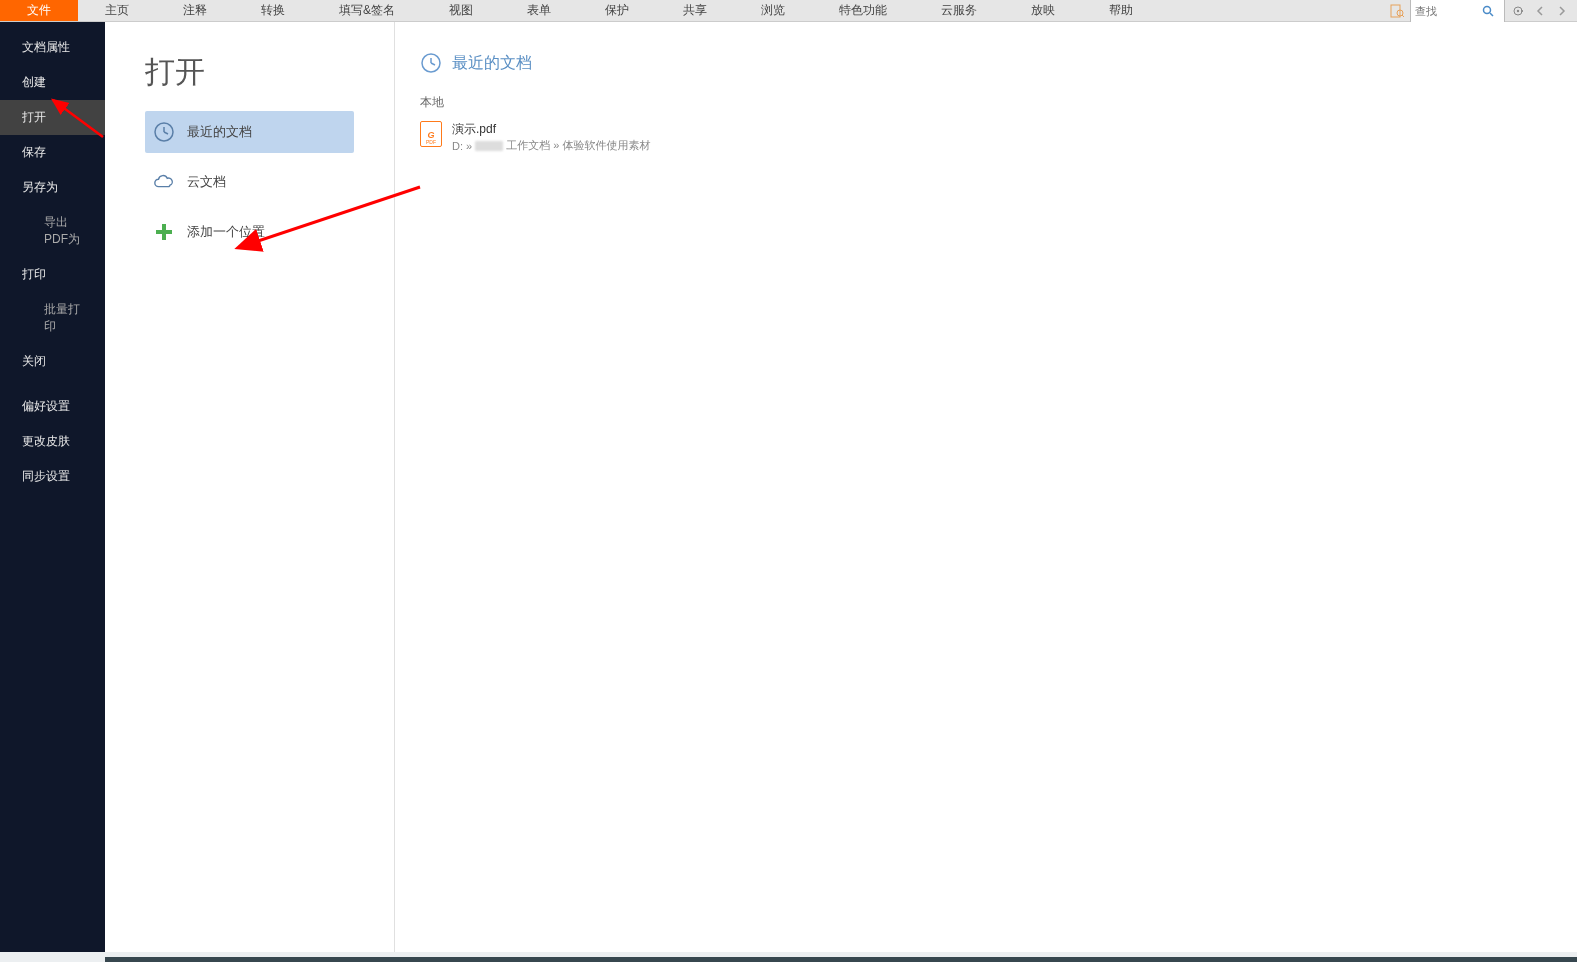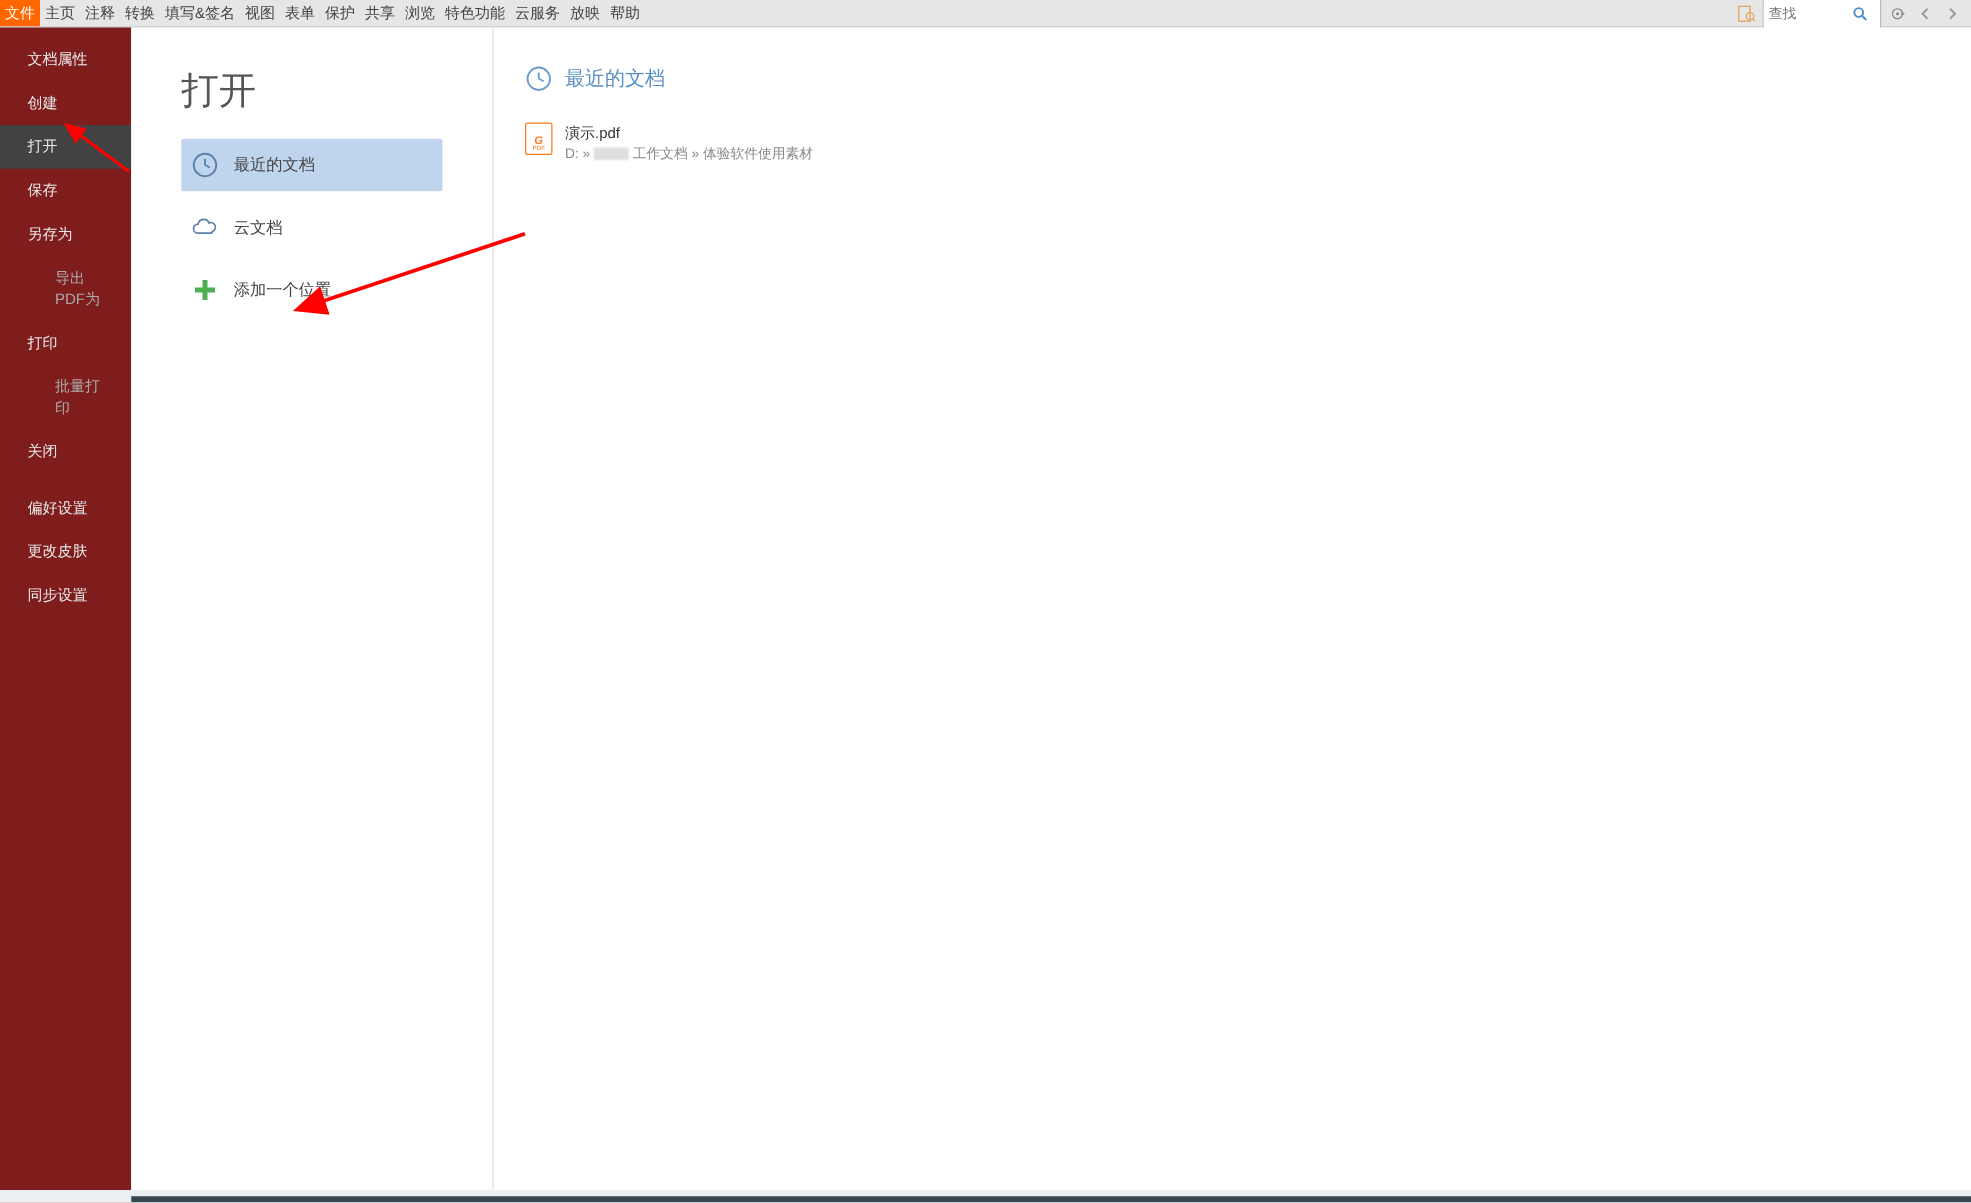--- a/index.html
+++ b/index.html
@@ -1,32 +1,32 @@
 <!DOCTYPE html>
 <html><head>
 <meta charset="utf-8">
 <style>
   * { box-sizing: border-box; margin: 0; padding: 0; }
   body { font-family: "Microsoft YaHei", "Segoe UI", sans-serif; font-size: 12px; color: #333; background: #fff; width: 1577px; height: 962px; overflow: hidden; position: relative; }
 
   
   .top-bar { display: flex; align-items: stretch; height: 22px; background: #e6e6e6; border-bottom: 1px solid #ccc; }
-  .top-tab { padding: 0 4px; display: flex; align-items: center; cursor: pointer; color: #444; }
+  .top-tab { padding: 0 27px; display: flex; align-items: center; cursor: pointer; color: #444; }
   .top-tab.active { background: #ff6600; color: #fff; }
   .top-right { margin-left: auto; display: flex; align-items: center; gap: 4px; padding-right: 6px; }
   .search-box { display: flex; align-items: center; border: 1px solid #bbb; background: #fff; height: 31px; width: 95px; }
   .search-box input { border: none; outline: none; font-size: 11px; padding: 0 4px; width: 70px; color: #888; }
   .search-icon-right { width: 14px; height: 14px; display: flex; align-items: center; justify-content: center; }
   .icon-btn { width: 18px; height: 18px; display: flex; align-items: center; justify-content: center; cursor: pointer; }
 
   
   .main { display: flex; height: calc(100% - 22px); }
 
   
-  .file-sidebar { width: 105px; background: #7f1d1d; display: flex; flex-direction: column; padding-top: 8px; }
+  .file-sidebar { width: 105px; background: #0f172a; display: flex; flex-direction: column; padding-top: 8px; }
   .file-item { padding: 9px 22px; color: #e8e8e8; cursor: pointer; font-size: 12px; }
   .file-item.active { background: #424242; }
   .file-item.disabled { color: #aaa; padding-left: 44px; }
   .file-spacer { height: 10px; }
 
   
   .content { flex: 1; background: #fff; display: flex; position: relative; }
 
   
   .sec-panel { width: 290px; padding: 30px 40px 0 40px; border-right: 1px solid #e0e0e0; margin-right: 0; }
@@ -192,20 +192,21 @@
       <div class="recent-header">
         <span>
           <svg width="22" height="22" viewBox="0 0 22 22">
               <circle cx="11" cy="11" r="9" fill="none" stroke="#6a9bd0" stroke-width="1.5"></circle>
               <line x1="11" y1="11" x2="11" y2="6" stroke="#6a9bd0" stroke-width="1.5"></line>
               <line x1="11" y1="11" x2="15" y2="13" stroke="#6a9bd0" stroke-width="1.5"></line>
             </svg>
         </span>
         <span class="recent-title">最近的文档</span>
       </div>
+      <div class="local-label">本地</div>
       <div id="docs-host">
           <div class="doc-item">
             <div class="doc-icon">
               <span class="g">G</span>
               <span class="ext">PDF</span>
             </div>
             <div class="doc-info">
               <span class="doc-name">演示.pdf</span>
               <span class="doc-path">D: » <span class="blur"></span> 工作文档 » 体验软件使用素材</span>
             </div>

